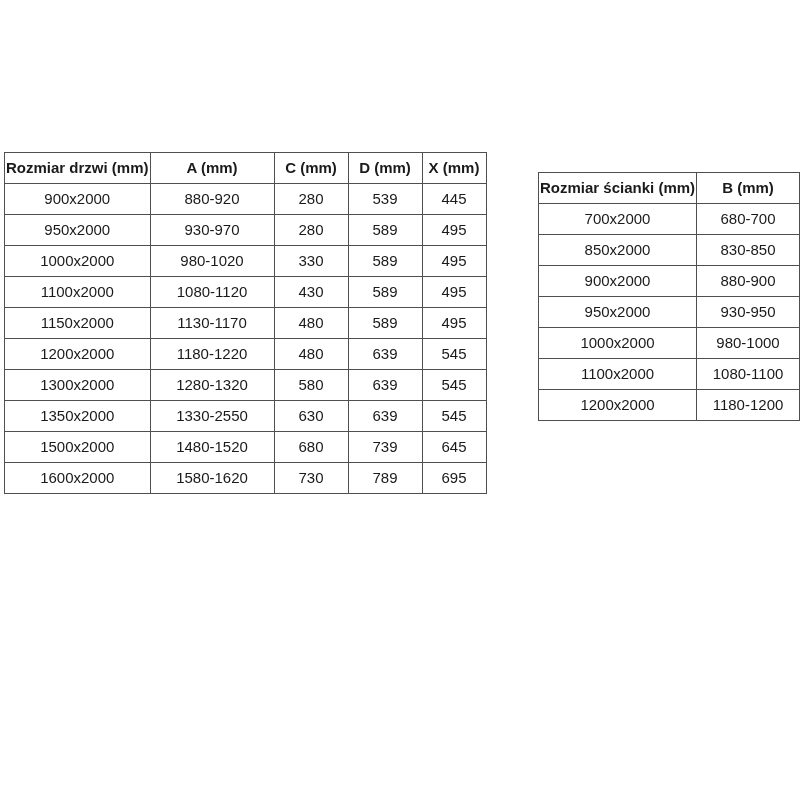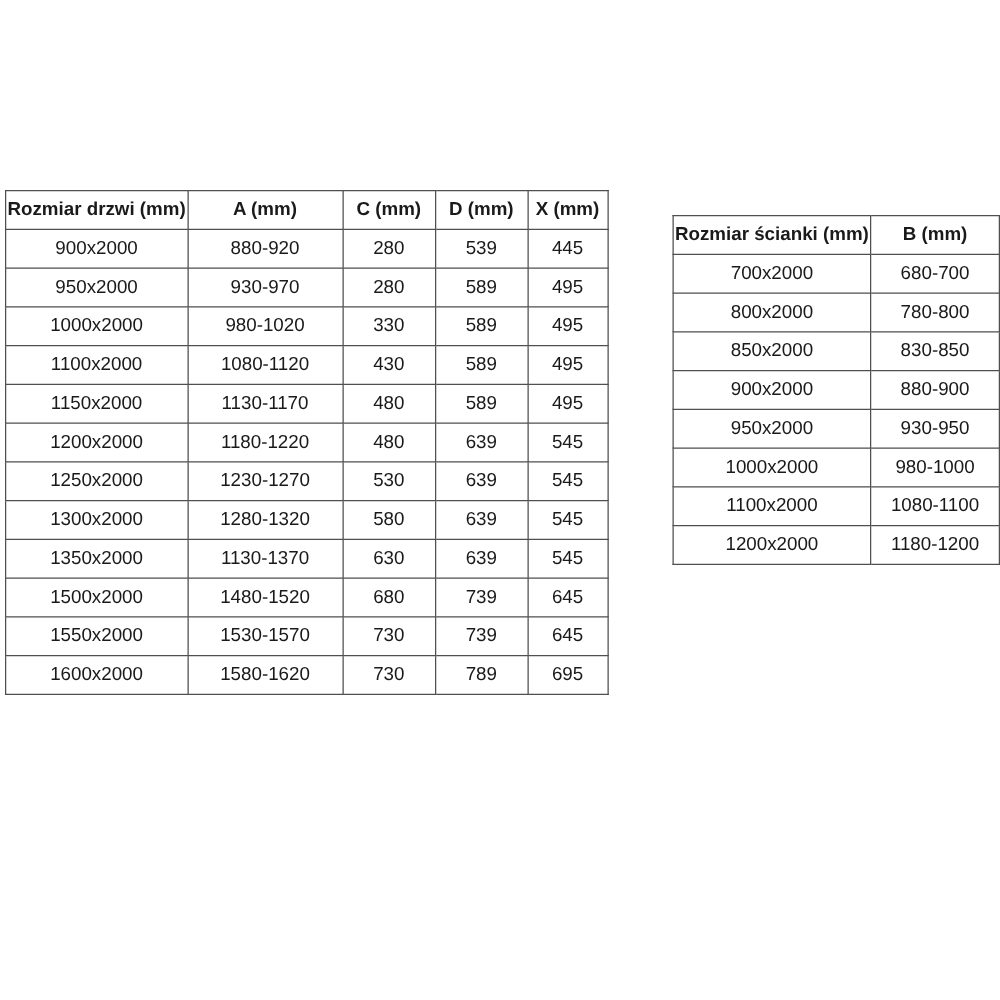--- a/index.html
+++ b/index.html
@@ -105,51 +105,37 @@
           <td>495</td>
         </tr>
         <tr>
           <td>1200x2000</td>
           <td>1180-1220</td>
           <td>480</td>
           <td>639</td>
           <td>545</td>
         </tr>
         <tr>
-          <td>1250x2000</td>
-          <td>1230-1270</td>
-          <td>530</td>
-          <td>639</td>
-          <td>545</td>
-        </tr>
-        <tr>
           <td>1300x2000</td>
           <td>1280-1320</td>
           <td>580</td>
           <td>639</td>
           <td>545</td>
         </tr>
         <tr>
           <td>1350x2000</td>
-          <td>1130-1370</td>
+          <td>1330-2550</td>
           <td>630</td>
           <td>639</td>
           <td>545</td>
         </tr>
         <tr>
           <td>1500x2000</td>
           <td>1480-1520</td>
           <td>680</td>
-          <td>739</td>
-          <td>645</td>
-        </tr>
-        <tr>
-          <td>1550x2000</td>
-          <td>1530-1570</td>
-          <td>730</td>
           <td>739</td>
           <td>645</td>
         </tr>
         <tr>
           <td>1600x2000</td>
           <td>1580-1620</td>
           <td>730</td>
           <td>789</td>
           <td>695</td>
         </tr>
@@ -168,24 +154,20 @@
           <th>Rozmiar ścianki (mm)</th>
           <th>B (mm)</th>
         </tr>
       </thead>
       <tbody>
         <tr>
           <td>700x2000</td>
           <td>680-700</td>
         </tr>
         <tr>
-          <td>800x2000</td>
-          <td>780-800</td>
-        </tr>
-        <tr>
           <td>850x2000</td>
           <td>830-850</td>
         </tr>
         <tr>
           <td>900x2000</td>
           <td>880-900</td>
         </tr>
         <tr>
           <td>950x2000</td>
           <td>930-950</td>

